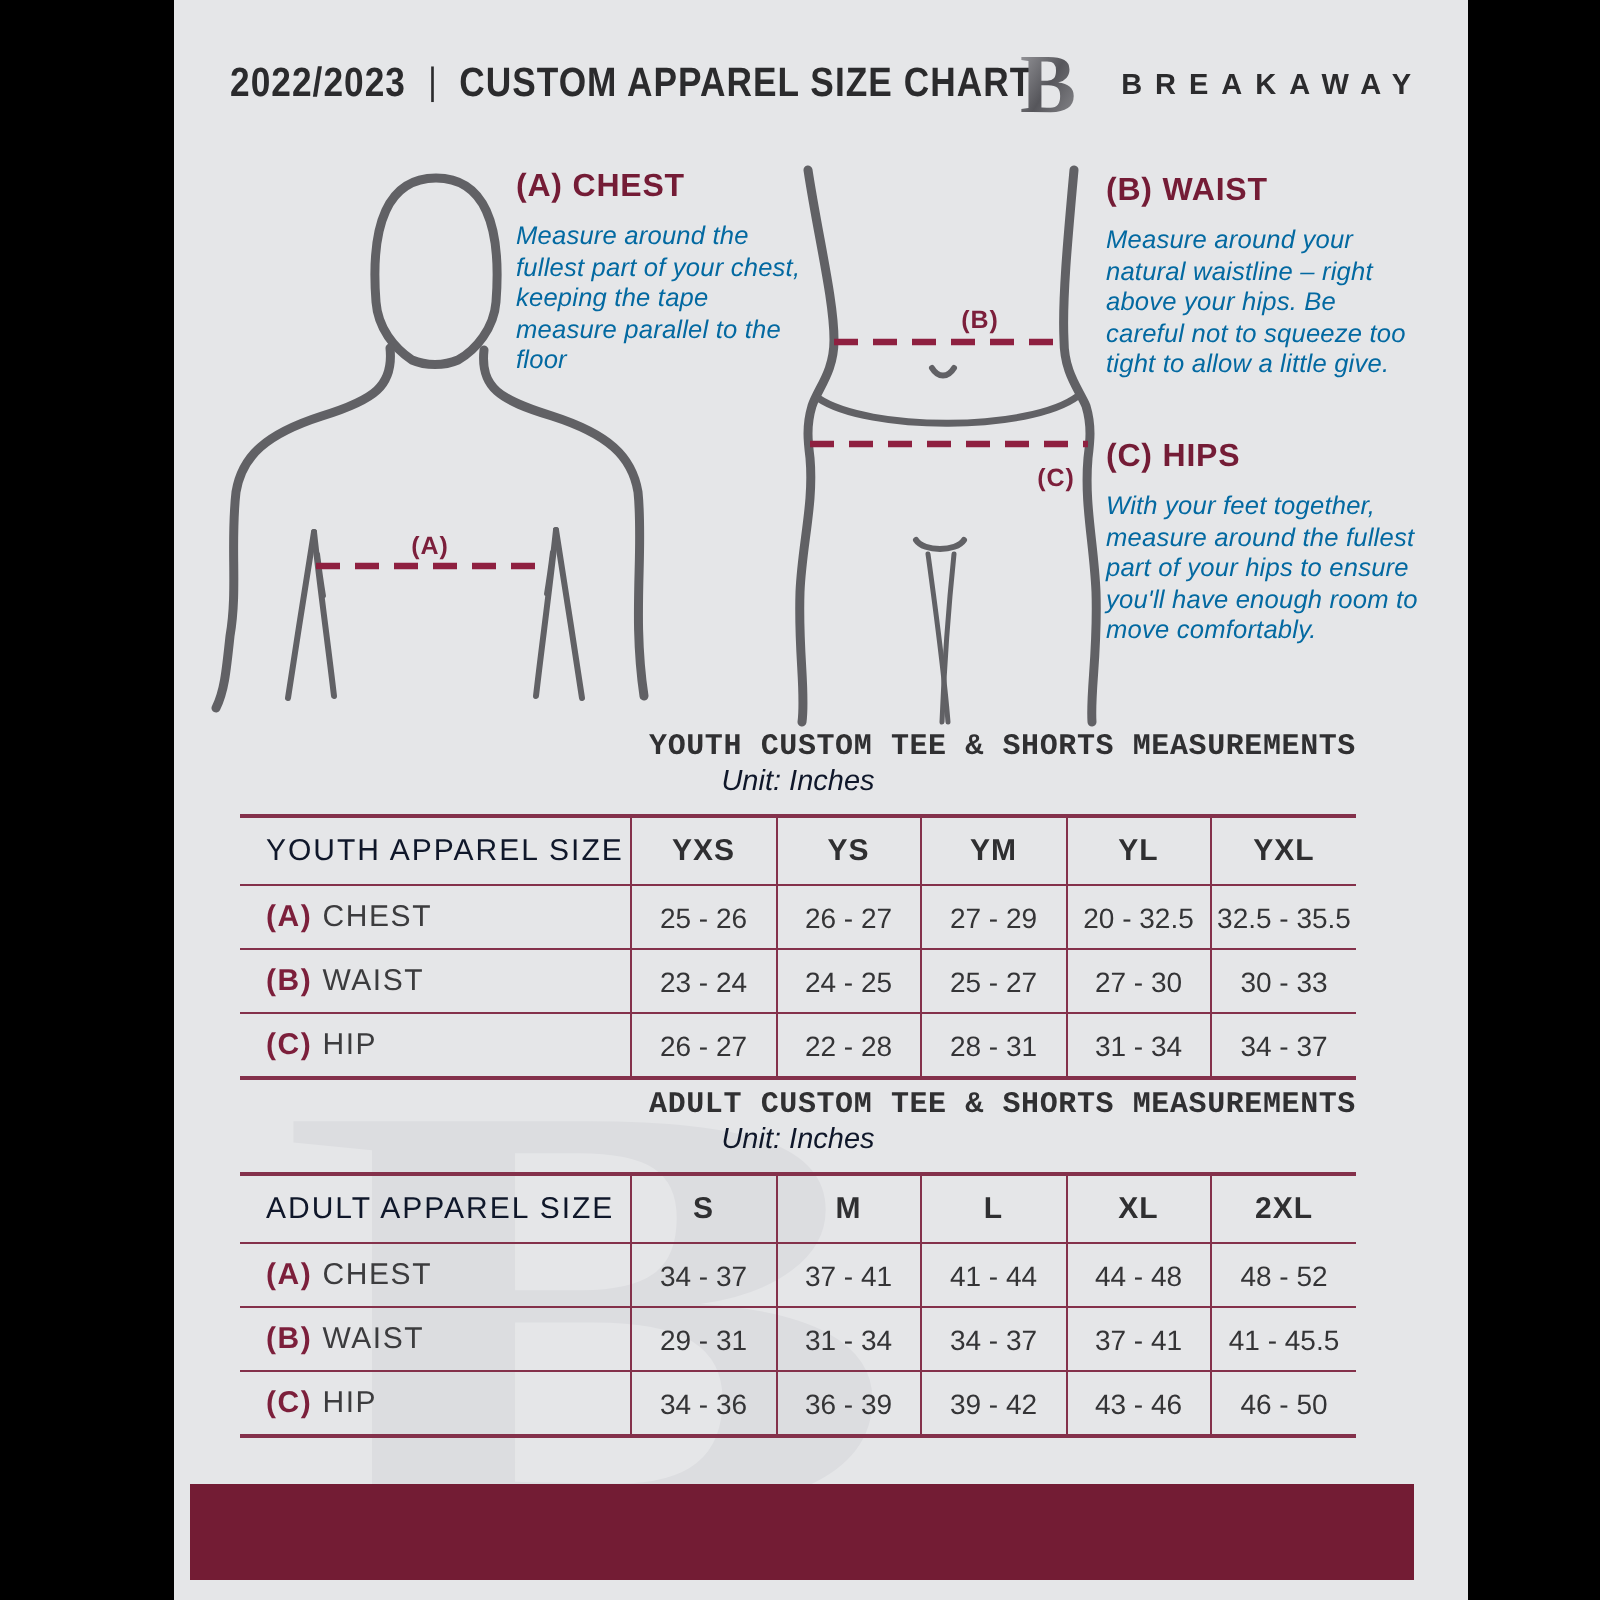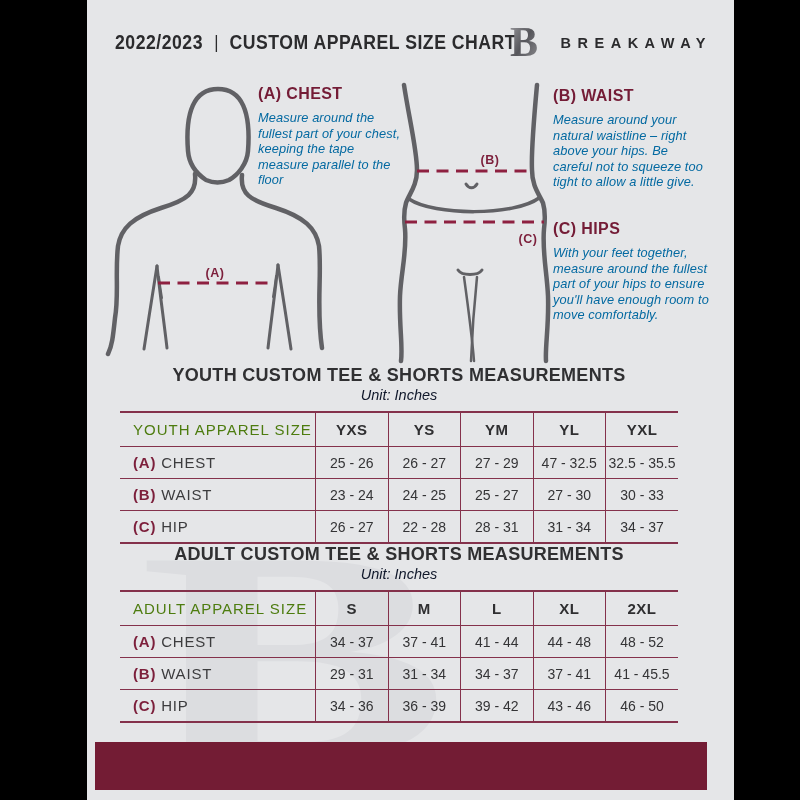--- a/index.html
+++ b/index.html
@@ -46,38 +46,38 @@
   }
   
   .diagrams {
     position:absolute; left:0; top:0; z-index:1; pointer-events:none;
   }
   
   .size-block { position:absolute; left:33px; width:558px; z-index:1; }
   .youth { top:365px; }
   .adult { top:544px; }
   .section-title {
-    font-size:18px; font-weight:700; text-align:center;
-    color:#303032; letter-spacing:0.3px;
+    font-size:15px; font-weight:700; text-align:right;
+    color:#303032; letter-spacing:0.3px;font-family:Liberation Mono, monospace;
   }
   .section-unit {
     font-size:14.5px; font-style:italic; text-align:center;
     color:#0f172a; margin-top:1px;
   }
   table { border-collapse:collapse; table-layout:fixed; width:558px; margin-top:8px; }
   td {
     height:31px; padding:0; text-align:center;
     font-size:14px; color:#343436;
     border-bottom:1.7px solid #84314b;
   }
   thead td { height:33px; border-top:2.4px solid #84314b; }
   tbody tr:last-child td { border-bottom:2.4px solid #84314b; }
   td + td { border-left:1.7px solid #84314b; }
   td:first-child { width:182px; text-align:left; padding-left:13px; }
-  td.col-head { font-size:15px; color:#4d7c0f; letter-spacing:1px; }
+  td.col-head { font-size:15px; color:#0f172a; letter-spacing:1px; }
   td.size-head { font-weight:700; font-size:15px; letter-spacing:0.5px; color:#2f2f31; }
   td.row-label { font-size:15px; color:#3c3c3e; letter-spacing:0.8px; }
   td.row-label .prefix { color:#7c1f3b; font-weight:700; }
   
   .watermark {
     position:absolute; left:52px; top:506px; z-index:0;
     font-family:"Liberation Serif", serif;
     font-size:300px; font-weight:700; line-height:1; color:#dcdde0;
     transform:scaleX(1.55); transform-origin:left top;
   }
@@ -174,21 +174,21 @@
             <td class="size-head">YL</td>
             <td class="size-head">YXL</td>
           </tr>
         </thead>
         <tbody>
           <tr>
             <td class="row-label"><span class="prefix">(A)</span><span>&nbsp;CHEST</span></td>
             <td class="val">25 - 26</td>
             <td class="val">26 - 27</td>
             <td class="val">27 - 29</td>
-            <td class="val">47 - 32.5</td>
+            <td class="val">20 - 32.5</td>
             <td class="val">32.5 - 35.5</td>
           </tr>
           <tr>
             <td class="row-label"><span class="prefix">(B)</span><span>&nbsp;WAIST</span></td>
             <td class="val">23 - 24</td>
             <td class="val">24 - 25</td>
             <td class="val">25 - 27</td>
             <td class="val">27 - 30</td>
             <td class="val">30 - 33</td>
           </tr>

